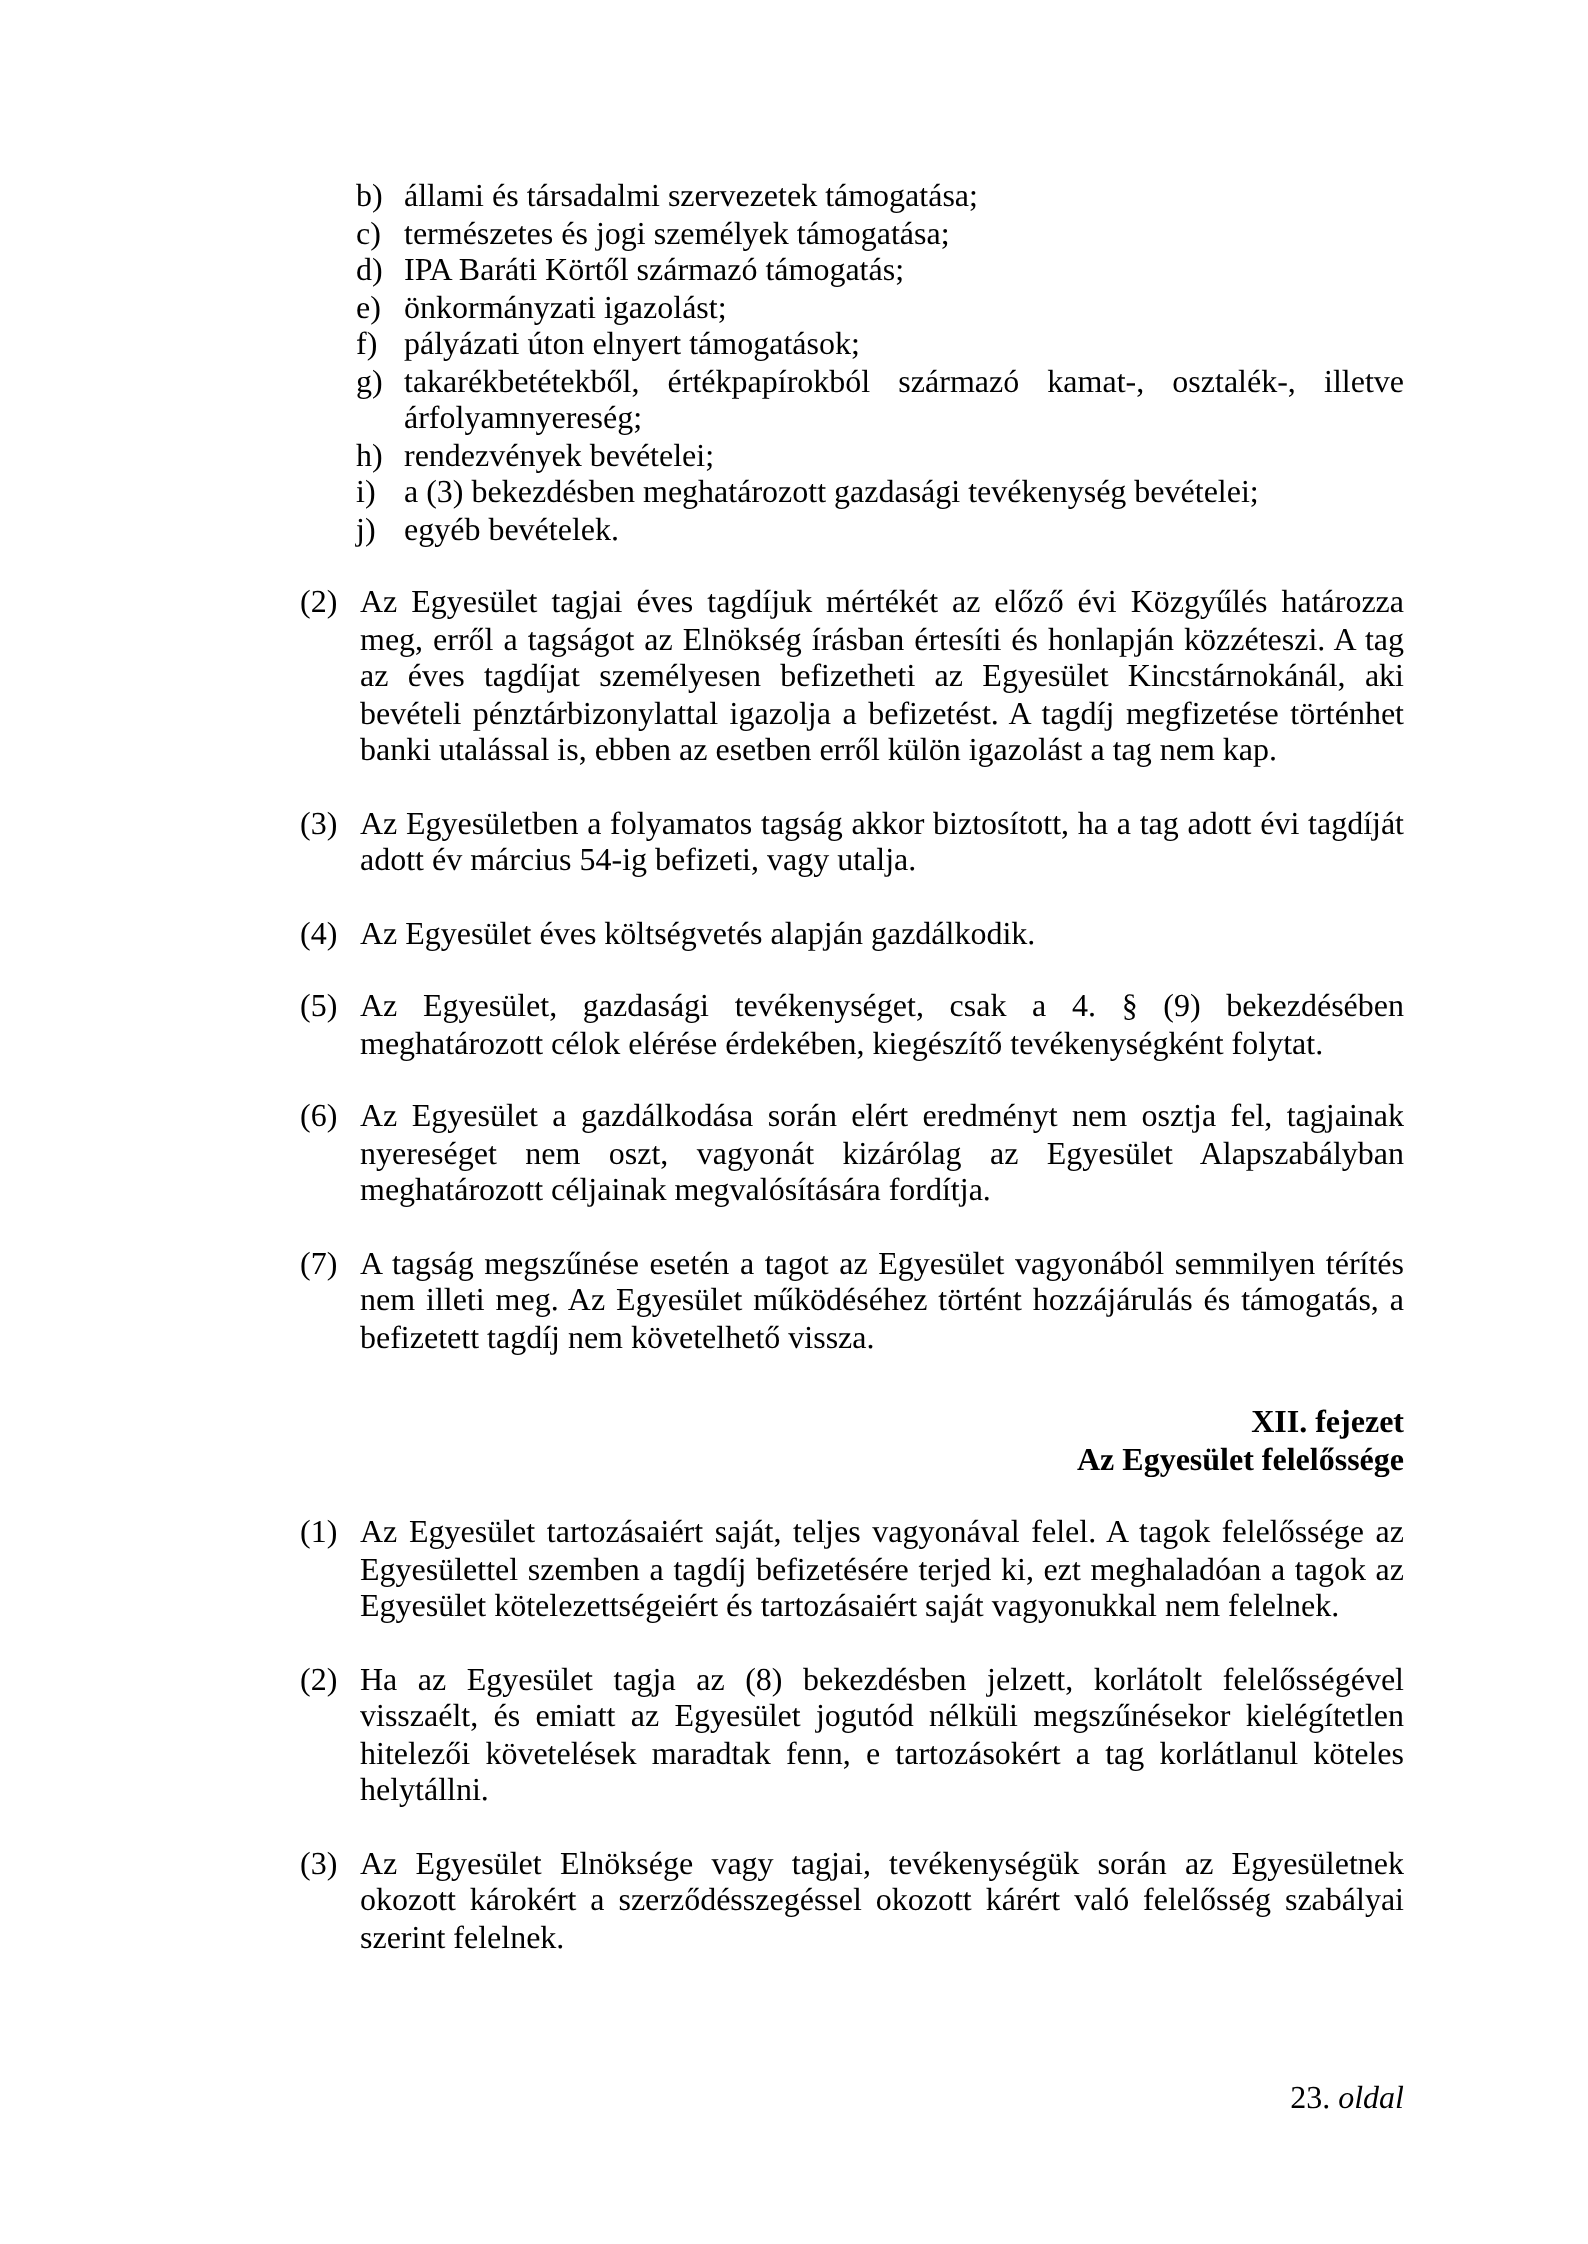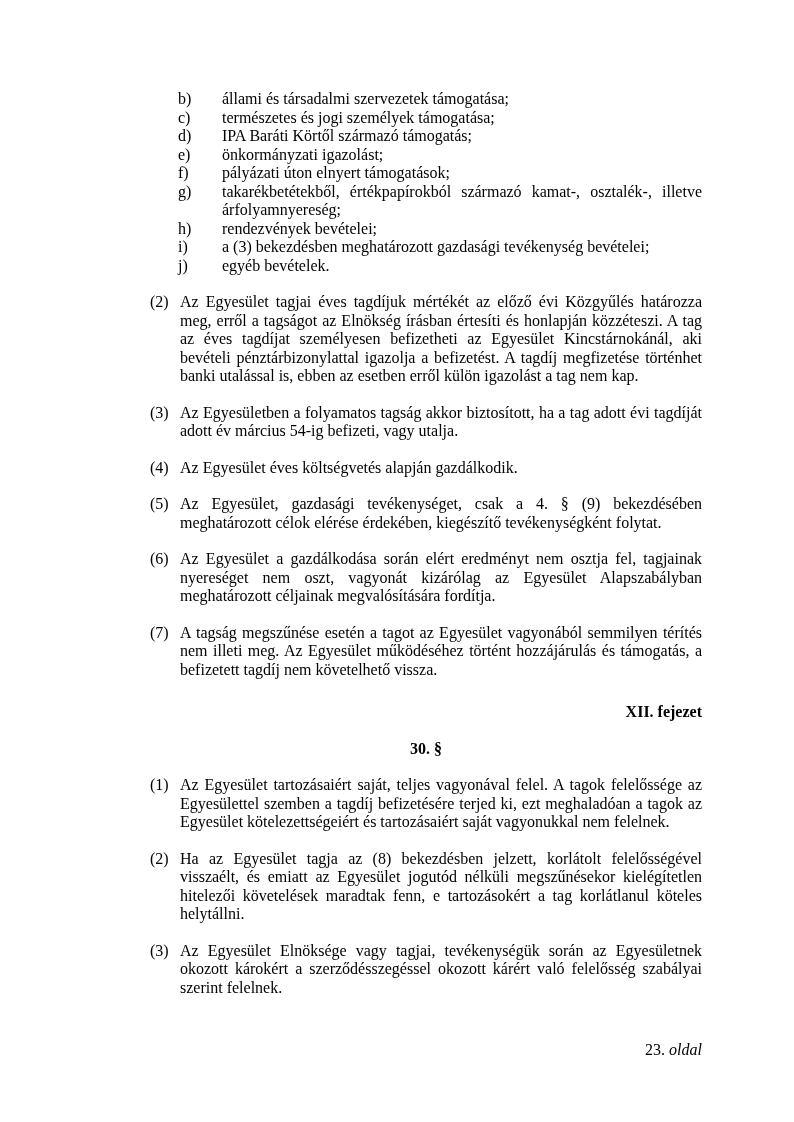--- a/index.html
+++ b/index.html
@@ -31,21 +31,20 @@
     margin-left: 28px; 
   }
   .list-item { display: flex; }
   .list-item .marker {
     flex: none;
     width: 24px;
   }
   .list-item .itext {
     flex: 1;
     text-align: justify;
-    margin-left: 20px;
   }
   .para {
     display: flex;
     margin-top: 18px;
   }
   .para .marker {
     flex: none;
     width: 30px;
   }
   .para .ptext {
@@ -138,23 +137,23 @@
       <span class="marker">(6)</span>
       <span class="ptext">Az Egyesület a gazdálkodása során elért eredményt nem osztja fel, tagjainak nyereséget nem oszt, vagyonát kizárólag az Egyesület Alapszabályban meghatározott céljainak megvalósítására fordítja.</span>
     </div>
     <div class="para">
       <span class="marker">(7)</span>
       <span class="ptext">A tagság megszűnése esetén a tagot az Egyesület vagyonából semmilyen térítés nem illeti meg. Az Egyesület működéséhez történt hozzájárulás és támogatás, a befizetett tagdíj nem követelhető vissza.</span>
     </div>
 
     <div class="chapter-heading">
       <div>XII. fejezet</div>
+      <div>Az Egyesület felelőssége</div>
     </div>
 
-    <div class="section-heading">30. §</div>
 
     <div class="para">
       <span class="marker">(1)</span>
       <span class="ptext">Az Egyesület tartozásaiért saját, teljes vagyonával felel. A tagok felelőssége az Egyesülettel szemben a tagdíj befizetésére terjed ki, ezt meghaladóan a tagok az Egyesület kötelezettségeiért és tartozásaiért saját vagyonukkal nem felelnek.</span>
     </div>
     <div class="para">
       <span class="marker">(2)</span>
       <span class="ptext">Ha az Egyesület tagja az (8) bekezdésben jelzett, korlátolt felelősségével visszaélt, és emiatt az Egyesület jogutód nélküli megszűnésekor kielégítetlen hitelezői követelések maradtak fenn, e tartozásokért a tag korlátlanul köteles helytállni.</span>
     </div>
     <div class="para">

